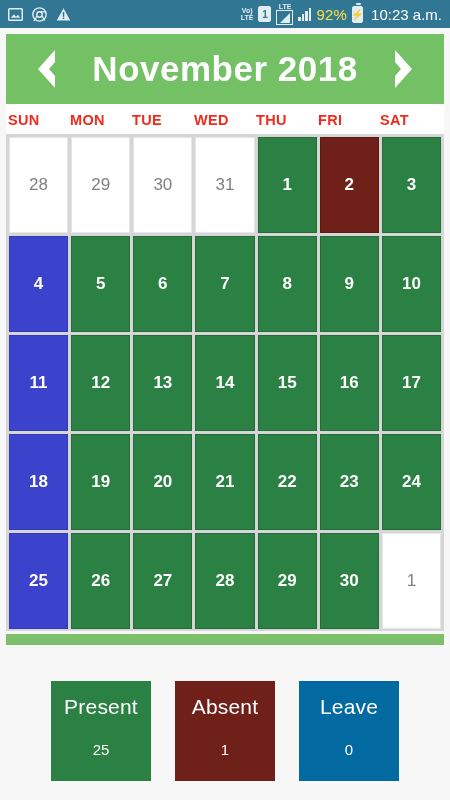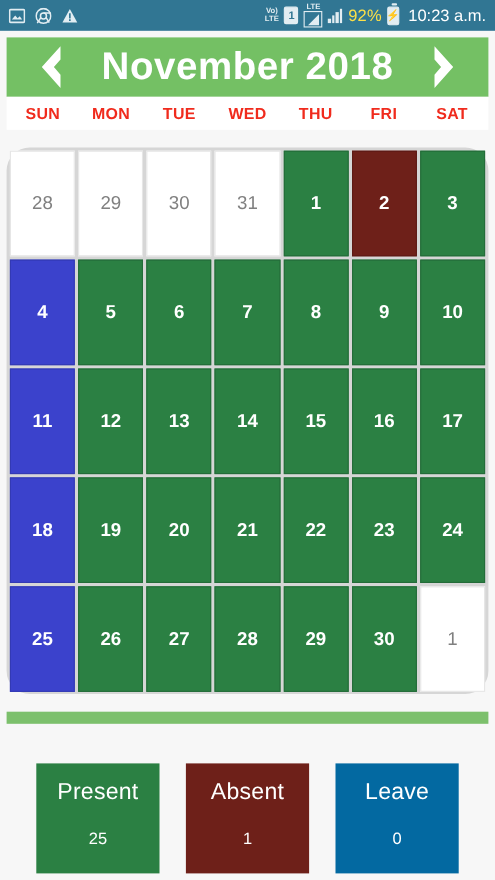--- a/index.html
+++ b/index.html
@@ -45,71 +45,70 @@
   .batt{
     width:11px; height:17px; border:1.6px solid #e2edf2; border-radius:2px;
     position:relative; display:flex; align-items:center; justify-content:center;
     font-size:10px; color:#317693; background:#e2edf2; font-weight:bold;
   }
   .batt:before{ content:""; position:absolute; top:-4px; left:3px; width:5px; height:2.5px; background:#e2edf2; border-radius:1px; }
 
   
   .month-header{
     margin:6px 6px 0 6px;
-    height:54px;
+    height:70px;
     background:#74c064;
     display:flex; align-items:center; justify-content:space-between;
     padding:0 16px;
   }
   .nav-arrow{ width:42px; height:46px; display:flex; align-items:center; justify-content:center; cursor:pointer; }
   .month-title{
     color:#ffffff; font-size:35px; font-weight:bold; letter-spacing:.5px;
     text-align:center; flex:1;
   }
 
   
   .weekdays{
     display:grid; grid-template-columns:repeat(7,1fr);
     margin:0 6px; padding:8px 2px 6px 2px;
     background:#ffffff;
   }
   .weekday{
-    text-align:center; color:#f02b1d; font-size:14.5px; font-weight:bold;
+    text-align:left; color:#f02b1d; font-size:14.5px; font-weight:bold;
     letter-spacing:.3px;
   }
 
   
   .cal-grid{
-    margin:16px 6px;
+    margin:0 6px;
     background:#d6d6d6;
     padding:3px 3px 2px 3px;
     display:grid;
     grid-template-columns:repeat(7,1fr);
     grid-auto-rows:96px;
     gap:3px;
-    border-radius:21px;
   }
   .day{
     display:flex; align-items:center; justify-content:center;
     font-size:17px; font-weight:bold; color:#ffffff;
     cursor:pointer; user-select:none;
   }
   .day.present{ background:#2b8043; border:1px solid #246c39; }
   .day.absent { background:#6e2019; border:1px solid #5d1a14; }
   .day.sunday { background:#3b42cc; border:1px solid #333ab4; }
   .day.other  { background:#ffffff; color:#808080; font-weight:normal; border:1px solid #e6e6e6; }
 
   
   .green-strip{ margin:3px 6px 0 6px; height:11px; background:#7cc06c; }
   .legend{
     display:flex; justify-content:center; gap:24px;
     padding:36px 0 0 0;
   }
   .legend-box{
-    width:112px; height:100px;
+    width:100px; height:100px;
     display:flex; flex-direction:column; align-items:center;
     padding-top:14px;
     color:#ffffff; cursor:pointer;
   }
   .legend-label{ font-size:21px; font-weight:normal; letter-spacing:.2px; }
   .legend-count{ font-size:15px; margin-top:22px; }
   .lg-present{ background:#2b8043; }
   .lg-absent { background:#6e2019;align-items:center; }
   .lg-leave  { background:#0369a1; }
 </style>

